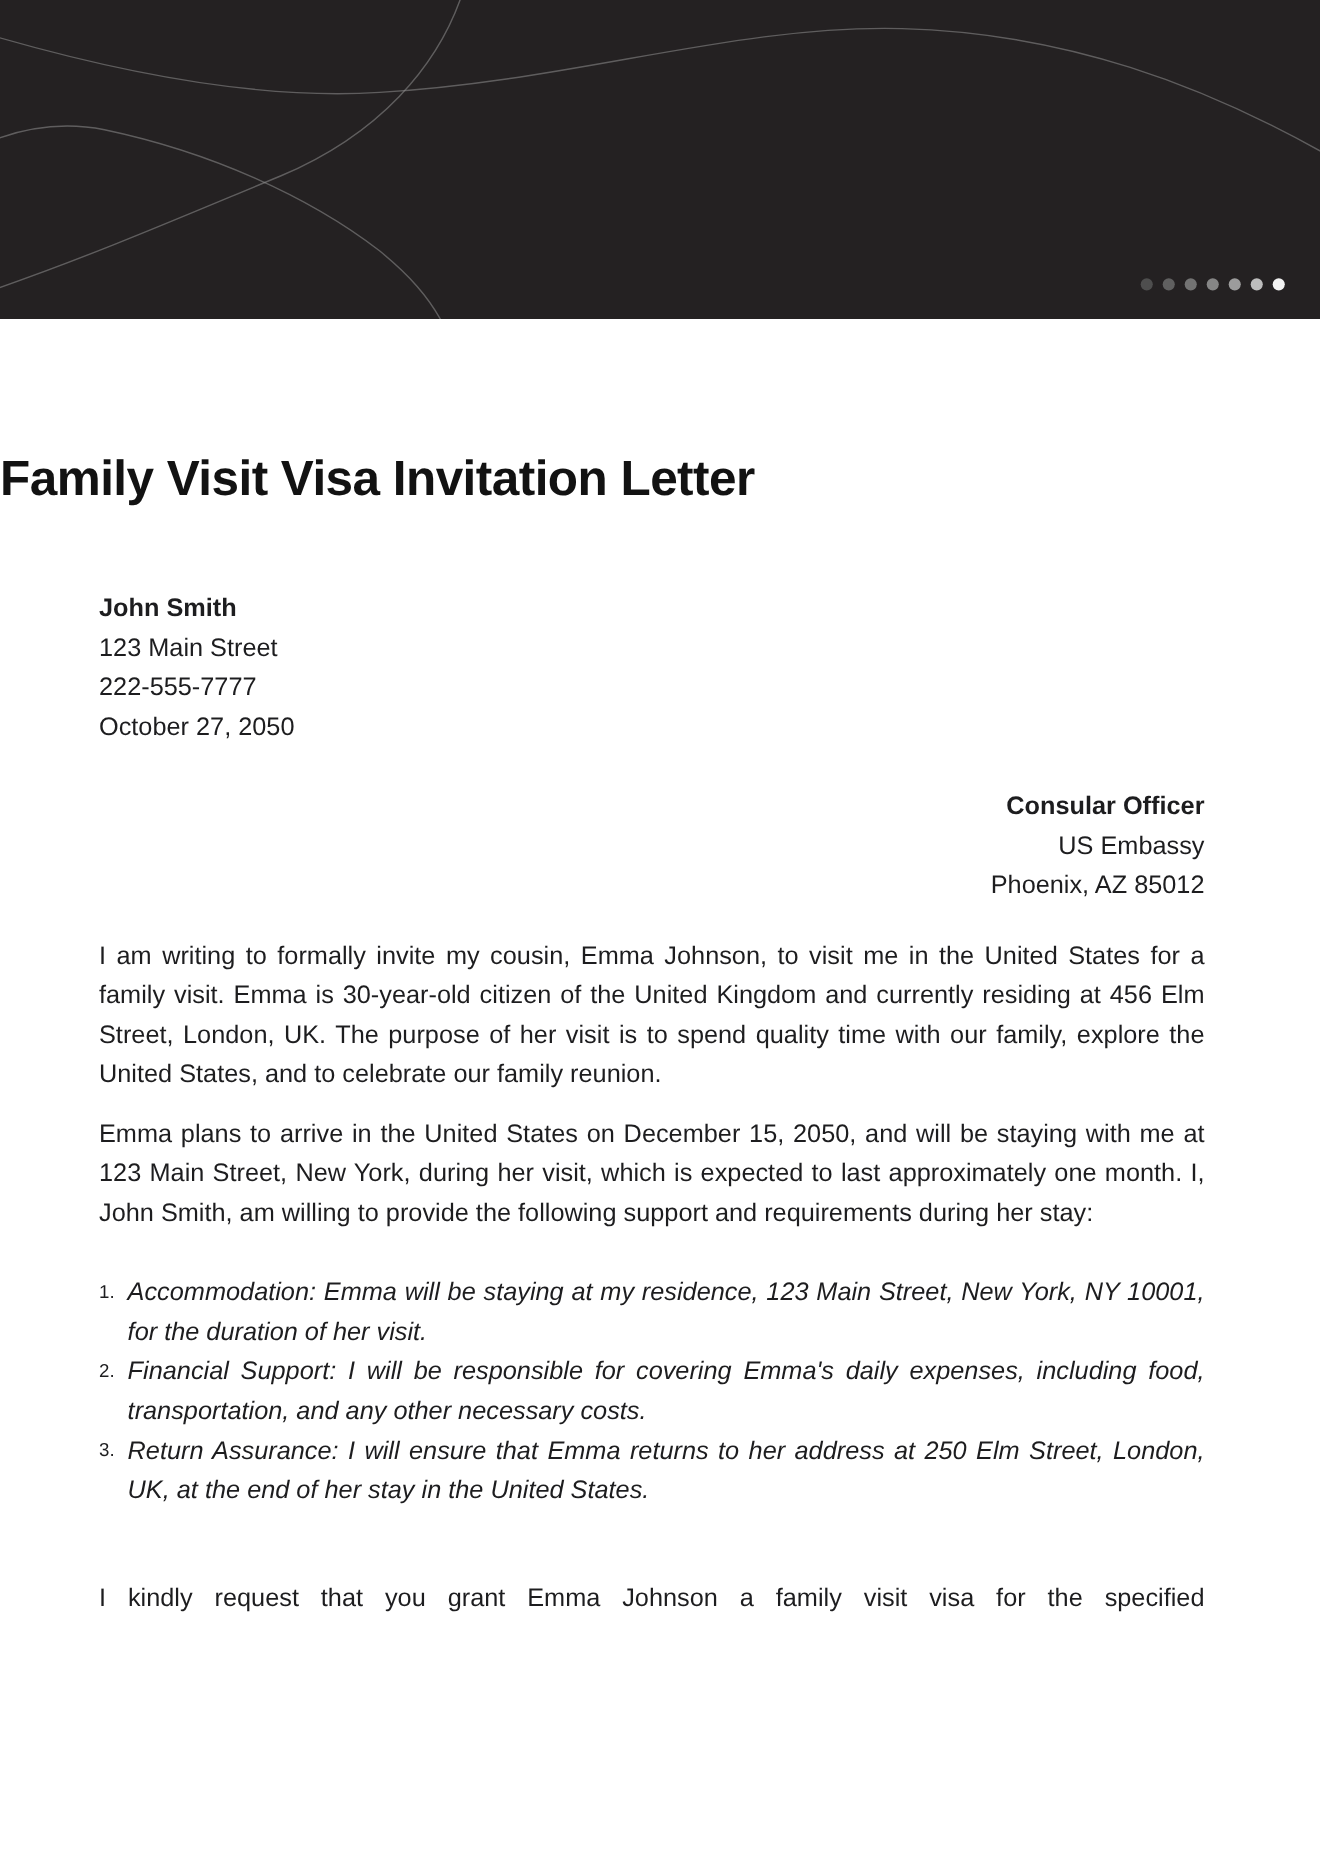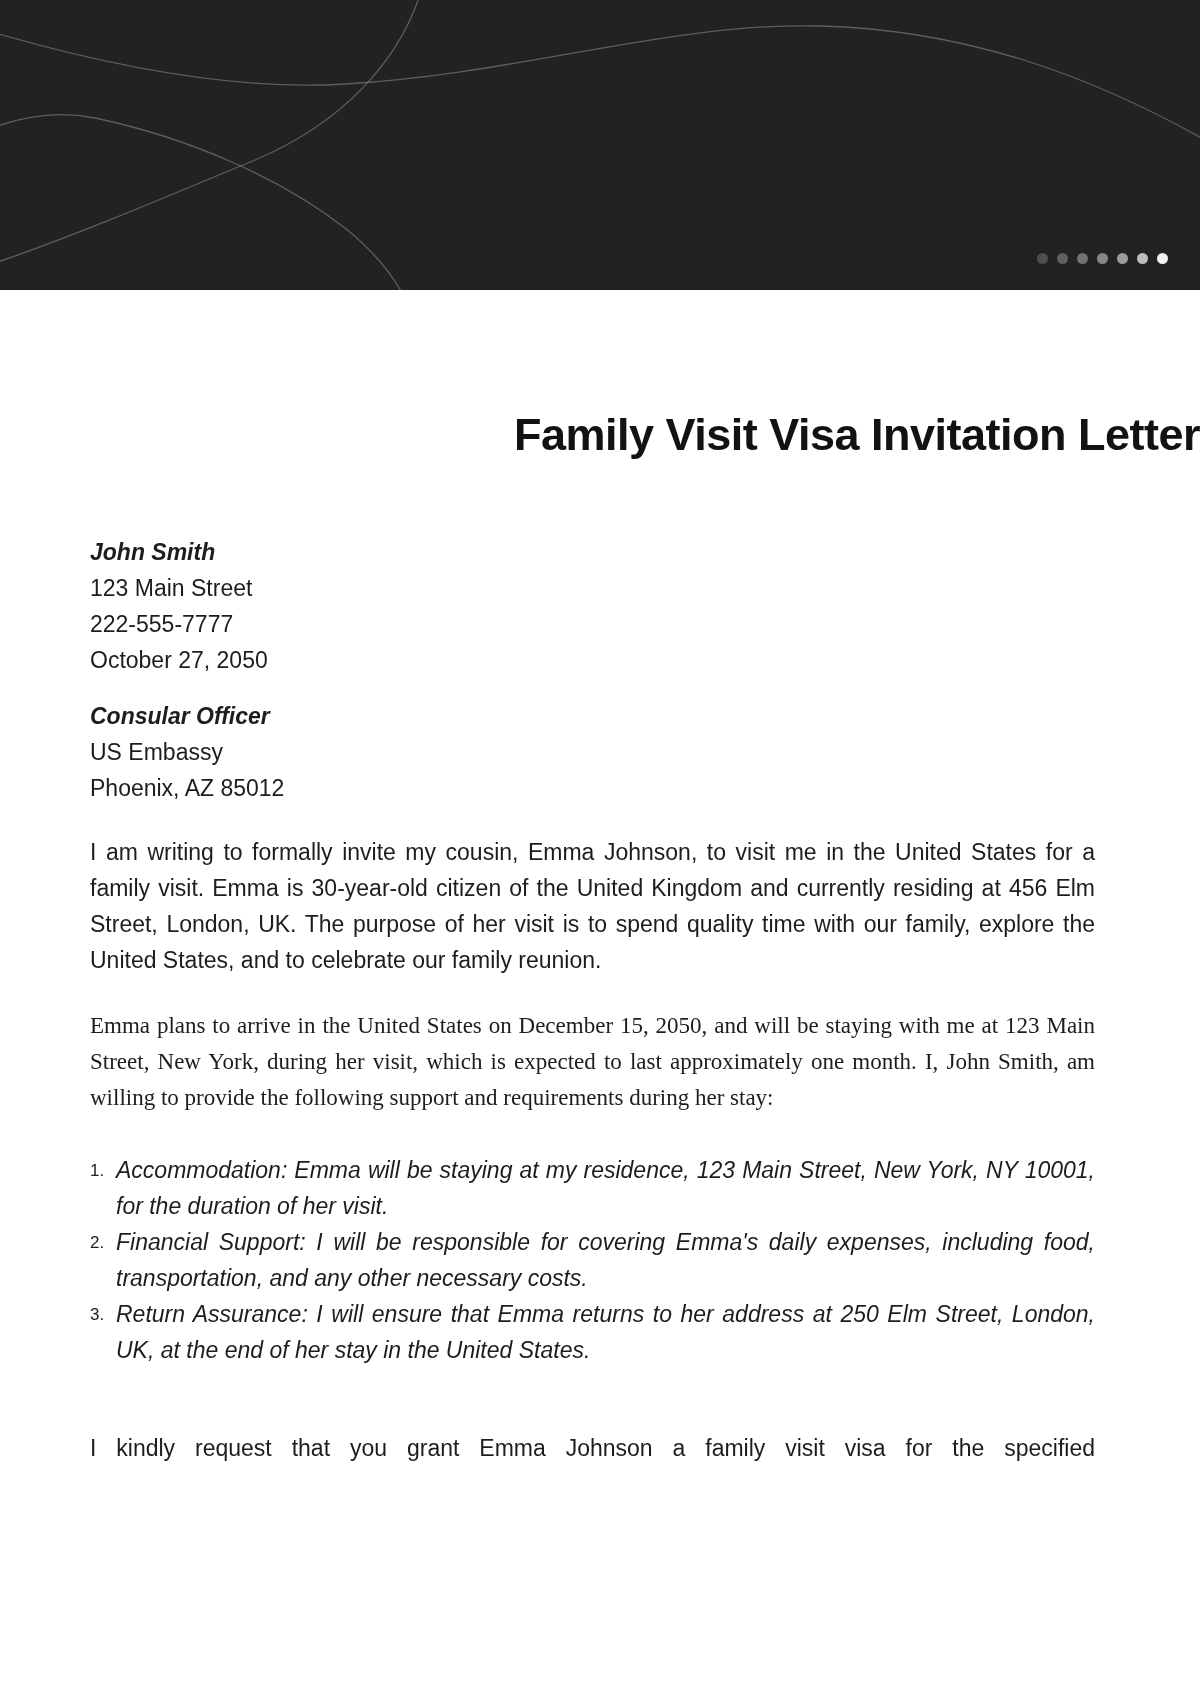--- a/index.html
+++ b/index.html
@@ -21,46 +21,46 @@
   .dots {
     position: absolute;
     right: 32px; bottom: 26px;
     display: flex; gap: 9px;
   }
   .dot {
     width: 11px; height: 11px;
     border-radius: 50%;
   }
   
-  .title-wrap { text-align: right; }
+  .title-wrap { text-align: left; }
   .title {
     margin: 122px 0 0 0;
     font-size: 45px;
     line-height: 46px;
     font-weight: 700;
     letter-spacing: -0.5px;
     color: #121212;
   }
   .content {
     padding: 0 105px 0 90px;
     font-size: 23px;
     line-height: 36px;
   }
   .block { margin: 0; }
   .sender    { margin-top: 76px; }
-  .recipient { margin-top: 20px; }
+  .recipient { margin-top: 36px; text-align: right; }
   .line { display: block; }
-  .bold { font-weight: 700; font-style: italic; }
+  .bold { font-weight: 700; }
   .salutation { margin-top: 34px; }
   .para {
     margin: 0;
     text-align: justify;
   }
   .para-1 { margin-top: 28px; }
-  .para-2 { margin-top: 30px; font-family: Liberation Serif, serif; }
+  .para-2 { margin-top: 18px; }
   .support-list { margin-top: 36px; }
   .list-item {
     display: flex;
     align-items: baseline;
   }
   .list-marker {
     flex: 0 0 26px;
     font-size: 17px;
     position: relative;
     top: -2px;

